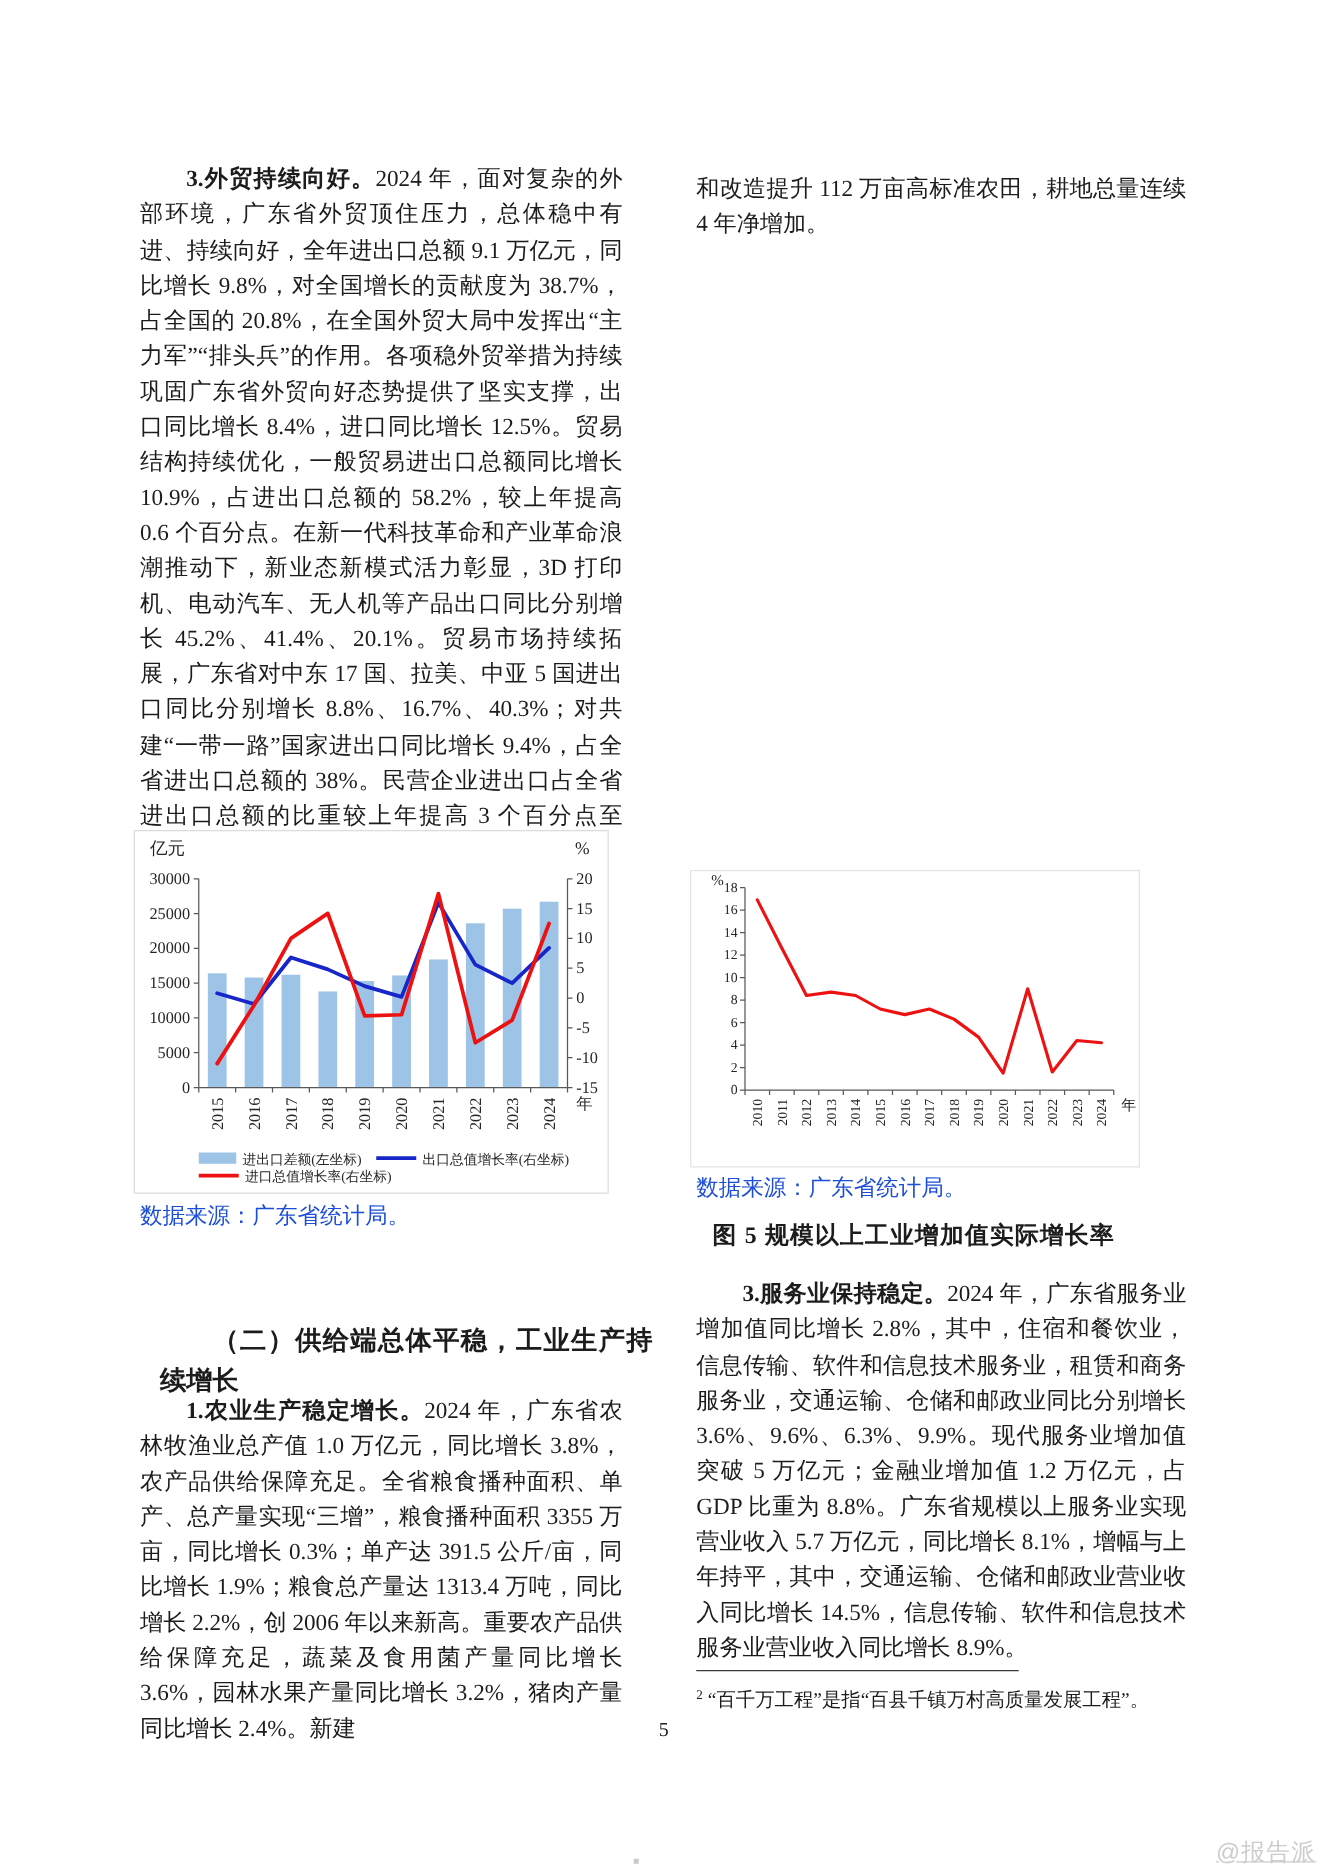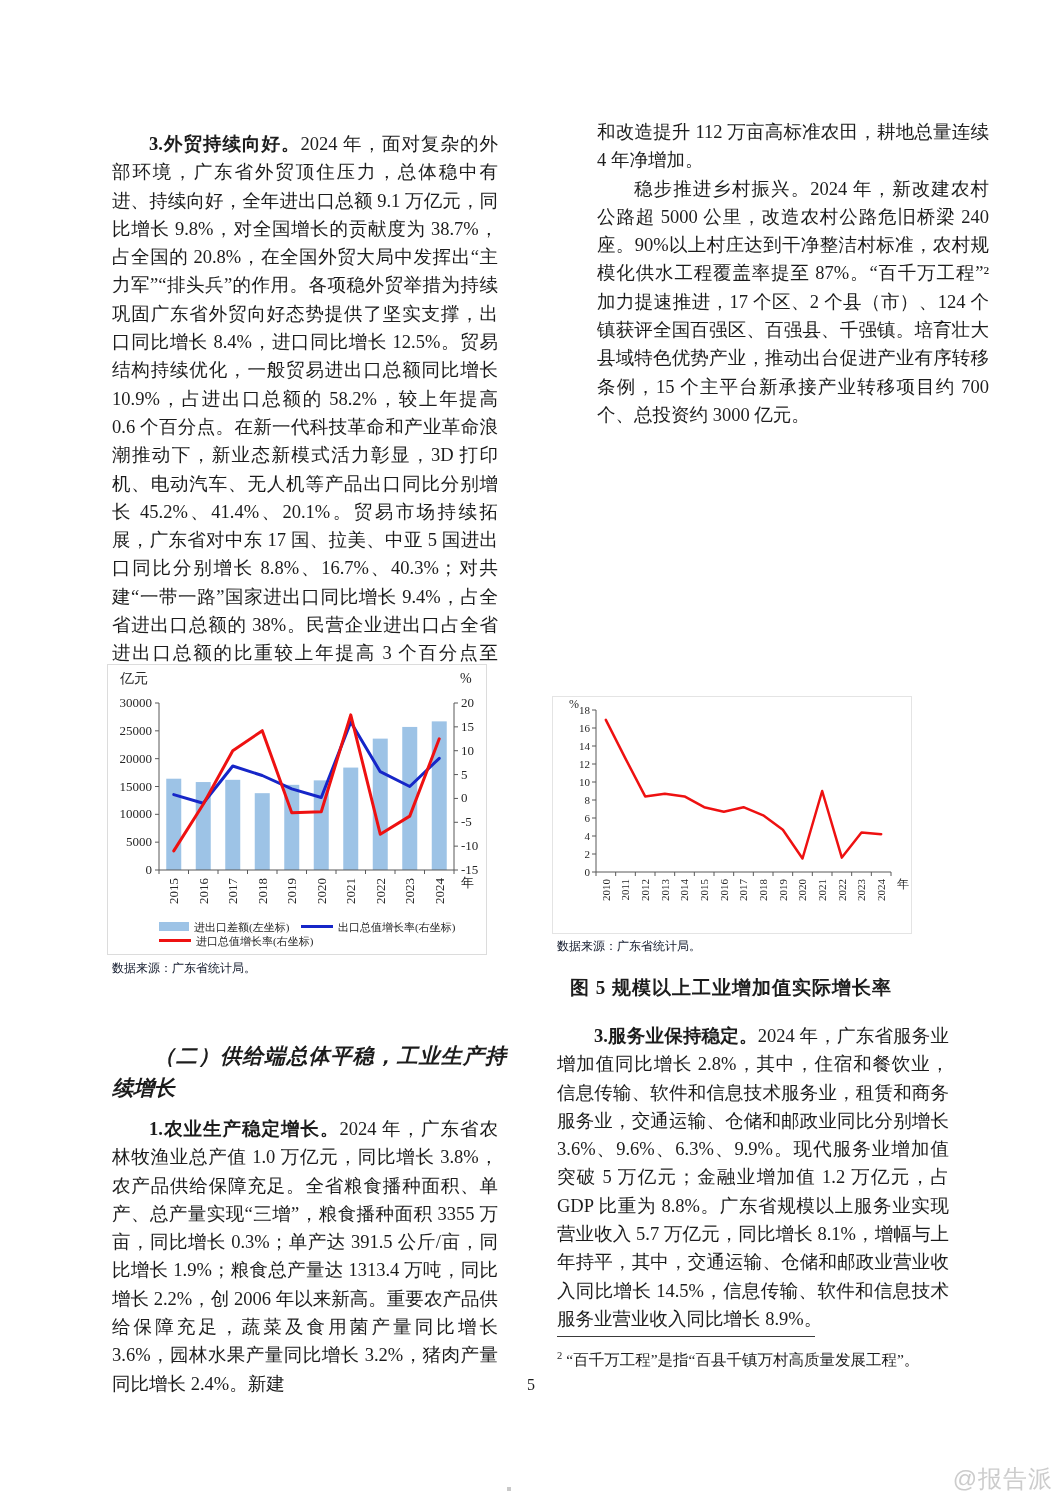--- a/index.html
+++ b/index.html
@@ -3,29 +3,29 @@
 <meta charset="utf-8">
 <style>
   html,body{margin:0;padding:0;background:#ffffff;}
   body{width:1061px;height:1500px;font-family:"Liberation Serif","DejaVu Serif",serif;color:#1c1c1c;}
   .page{position:relative;width:1061px;height:1500px;background:#ffffff;overflow:hidden;}
   .abs{position:absolute;}
   p{margin:0;}
   .para{font-size:18.5px;line-height:28.3px;text-align:justify;}
   .indent{text-indent:2em;}
   .lead{font-weight:bold;}
-  .source{font-size:12px;color:#0f172a;}
+  .source{font-size:18px;color:#1d4ed8;}
   .caption{font-size:19px;font-weight:bold;text-align:center;letter-spacing:1px;}
   .heading{font-size:21px;line-height:32px;font-weight:bold;text-align:justify;text-indent:2em;}
   .chartbox{border:1px solid #dcdcdc;background:#ffffff;box-sizing:content-box;}
   svg text{font-family:"Liberation Serif","DejaVu Serif",serif;fill:#262626;}
   .footnote{font-size:15.5px;white-space:nowrap;}
   .footnote sup{font-size:10.5px;vertical-align:super;margin-right:4px;}
   .pagenum{font-size:16px;text-align:center;}
-  .watermark{font-size:24px;color:#cccccc;font-family:"Liberation Sans","DejaVu Sans",sans-serif;letter-spacing:1px;}
+  .watermark{font-size:19px;color:#cccccc;font-family:"Liberation Sans","DejaVu Sans",sans-serif;letter-spacing:1px;text-decoration:underline;}
   .tinymark{width:4px;height:4px;background:#c9c9c9;}
   .rule{border-top:1.2px solid #3a3a3a;height:0;}
 </style>
 </head>
 <body>
 
 <div class="page">
 
   <p class="para indent abs" style="left:112px;top:130px;width:386px;"><span class="lead">3.外贸持续向好。</span><span>2024 年，面对复杂的外部环境，广东省外贸顶住压力，总体稳中有进、持续向好，全年进出口总额 9.1 万亿元，同比增长 9.8%，对全国增长的贡献度为 38.7%，占全国的 20.8%，在全国外贸大局中发挥出“主力军”“排头兵”的作用。各项稳外贸举措为持续巩固广东省外贸向好态势提供了坚实支撑，出口同比增长 8.4%，进口同比增长 12.5%。贸易结构持续优化，一般贸易进出口总额同比增长 10.9%，占进出口总额的 58.2%，较上年提高 0.6 个百分点。在新一代科技革命和产业革命浪潮推动下，新业态新模式活力彰显，3D 打印机、电动汽车、无人机等产品出口同比分别增长 45.2%、41.4%、20.1%。贸易市场持续拓展，广东省对中东 17 国、拉美、中亚 5 国进出口同比分别增长 8.8%、16.7%、40.3%；对共建“一带一路”国家进出口同比增长 9.4%，占全省进出口总额的 38%。民营企业进出口占全省进出口总额的比重较上年提高 3 个百分点至 63.6%。</span></p>
 
@@ -105,27 +105,26 @@
           <line x1="193" y1="261.5" x2="225" y2="261.5" stroke="#1626C8" stroke-width="3"></line>
           <text x="230" y="266" text-anchor="start" font-size="11">出口总值增长率(右坐标)</text>
           <line x1="51" y1="275.5" x2="83" y2="275.5" stroke="#EE1111" stroke-width="3"></line>
           <text x="88" y="280" text-anchor="start" font-size="11">进口总值增长率(右坐标)</text>
         </svg></div>
   </div>
 
   <div class="source abs" style="left:112px;top:960px;">数据来源：广东省统计局。</div>
 
 
-  <h2 class="heading abs" style="left:112px;top:1040px;width:394px;margin:0;font-style:italic;">（二）供给端总体平稳，工业生产持续增长</h2>
+  <h2 class="heading abs" style="left:112px;top:1040px;width:394px;margin:16px;">（二）供给端总体平稳，工业生产持续增长</h2>
 
   <p class="para indent abs" style="left:112px;top:1115px;width:386px;"><span class="lead">1.农业生产稳定增长。</span><span>2024 年，广东省农林牧渔业总产值 1.0 万亿元，同比增长 3.8%，农产品供给保障充足。全省粮食播种面积、单产、总产量实现“三增”，粮食播种面积 3355 万亩，同比增长 0.3%；单产达 391.5 公斤/亩，同比增长 1.9%；粮食总产量达 1313.4 万吨，同比增长 2.2%，创 2006 年以来新高。重要农产品供给保障充足，蔬菜及食用菌产量同比增长 3.6%，园林水果产量同比增长 3.2%，猪肉产量同比增长 2.4%。新建</span></p>
 
-  <div class="abs" style="left:557px;top:118px;width:392px;margin-left:40px;">
+  <div class="abs" style="left:557px;top:138px;width:392px;">
     <p class="para"><span>和改造提升 112 万亩高标准农田，耕地总量连续 4 年净增加。</span></p>
-    <p class="para indent"><span>稳步推进乡村振兴。2024 年，新改建农村公路超 5000 公里，改造农村公路危旧桥梁 240 座。90%以上村庄达到干净整洁村标准，农村规模化供水工程覆盖率提至 87%。“百千万工程”² 加力提速推进，17 个区、2 个县（市）、124 个镇获评全国百强区、百强县、千强镇。培育壮大县域特色优势产业，推动出台促进产业有序转移条例，15 个主平台新承接产业转移项目约 700 个、总投资约 3000 亿元。</span></p>
   </div>
 
   <div class="chartbox abs" style="left:552px;top:696px;width:358px;height:236px;border-color:#e4e4e4;">
     <div><svg width="358" height="236" viewBox="0 0 358 236">
           <line x1="39" y1="175" x2="43" y2="175" stroke="#595959"></line>
           <text x="37" y="178.5" text-anchor="end" font-size="11">0</text>
           <line x1="39" y1="157" x2="43" y2="157" stroke="#595959"></line>
           <text x="37" y="160.5" text-anchor="end" font-size="11">2</text>
           <line x1="39" y1="139" x2="43" y2="139" stroke="#595959"></line>
           <text x="37" y="142.5" text-anchor="end" font-size="11">4</text>

